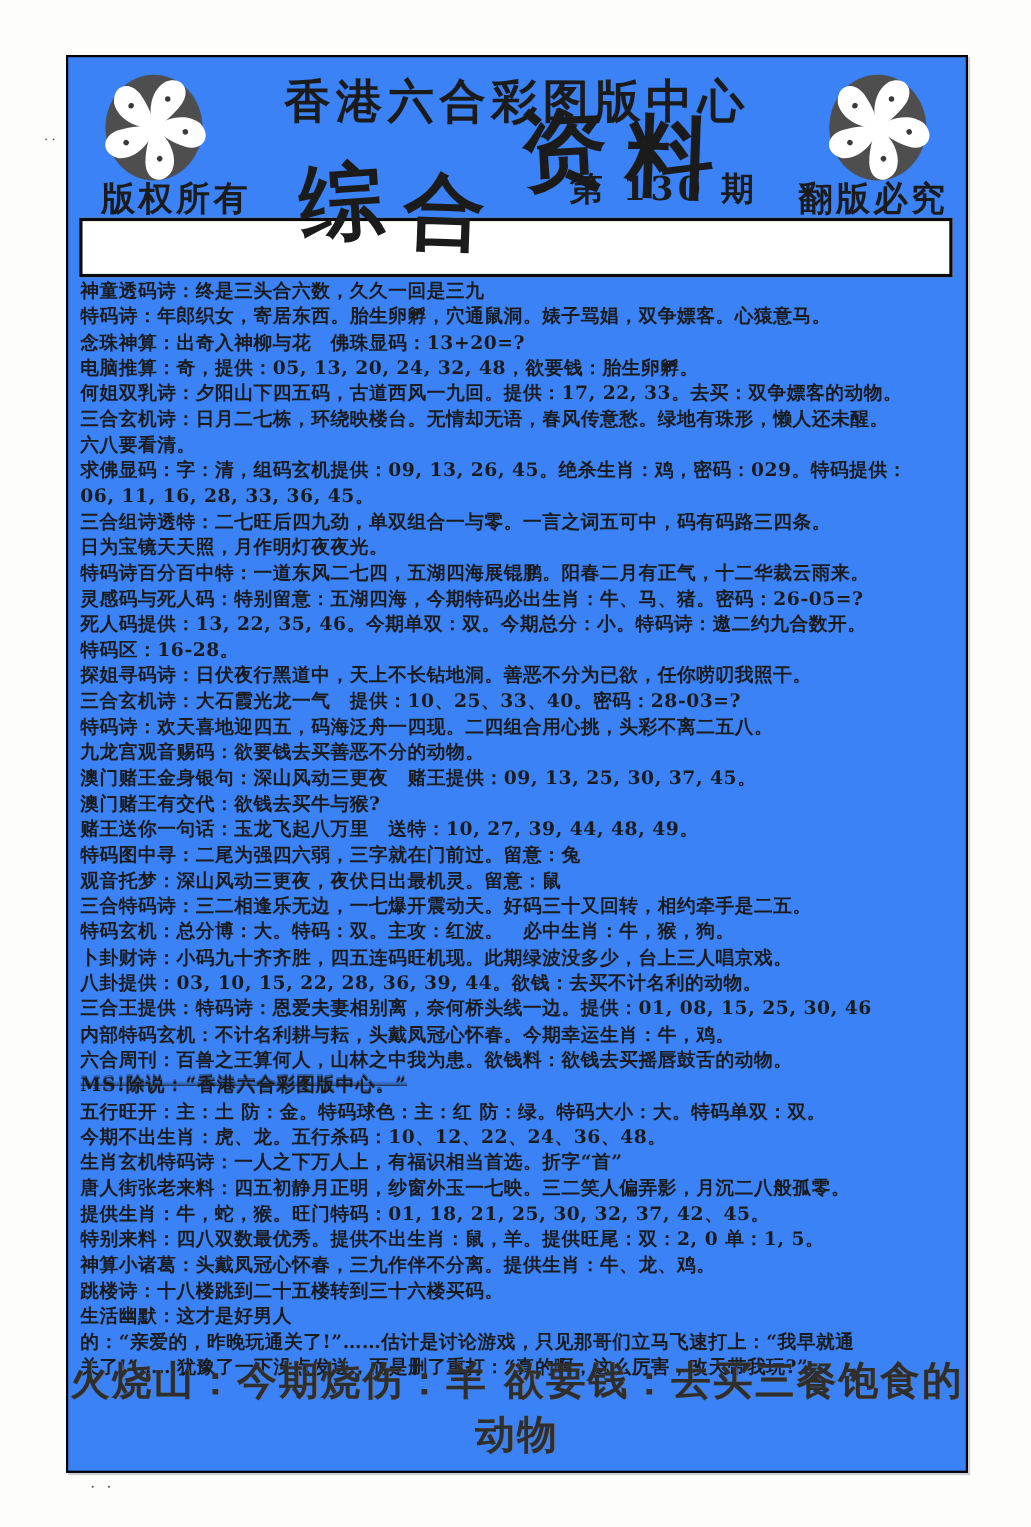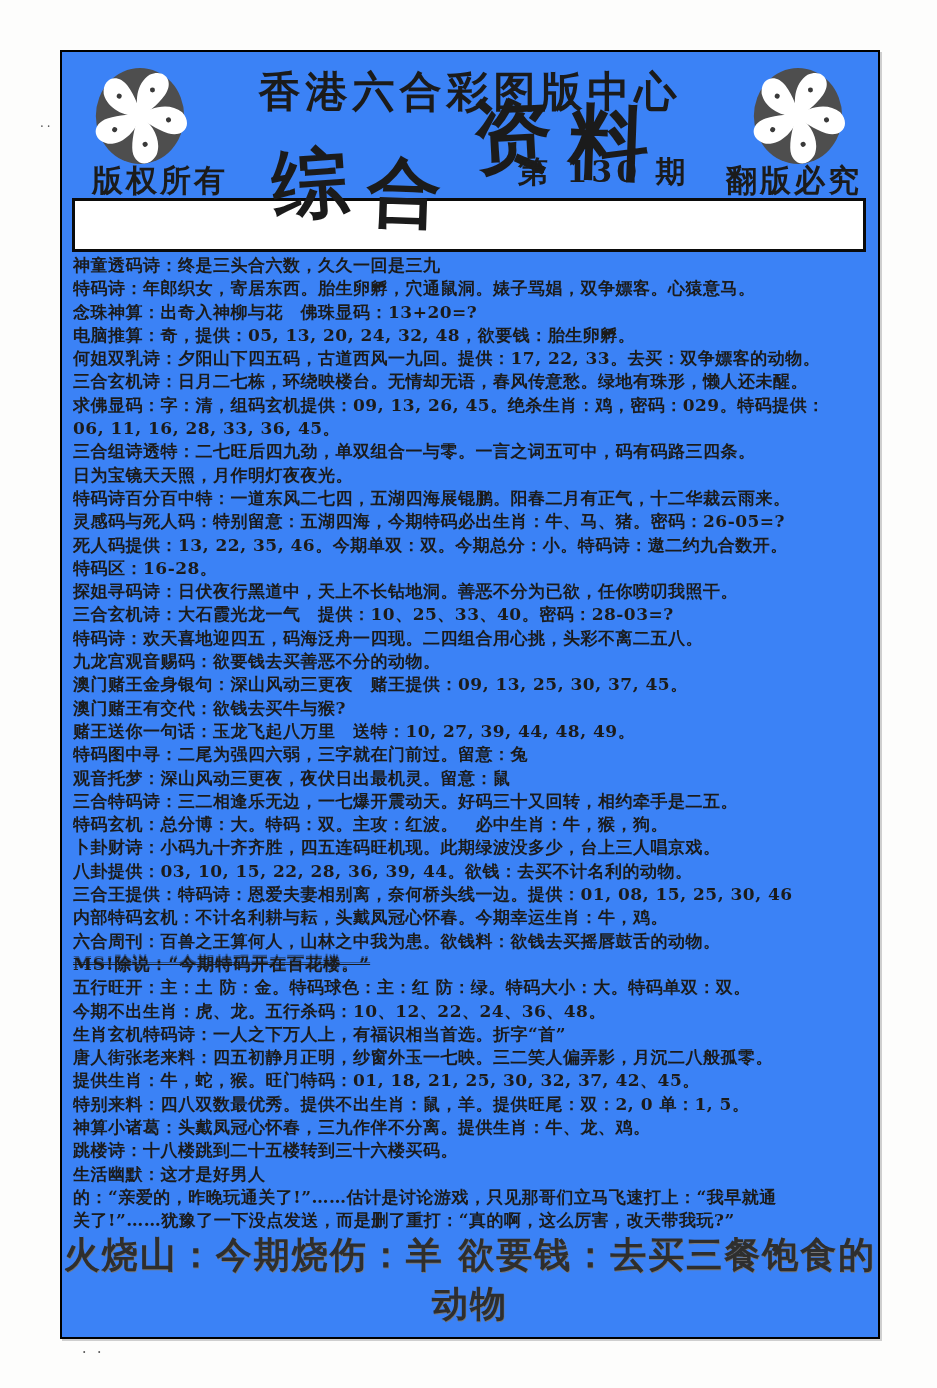--- a/index.html
+++ b/index.html
@@ -122,20 +122,21 @@
 
     <div class="empty-box"></div>
 
     <div class="body-text">
         <div class="line">神童透码诗：终是三头合六数，久久一回是三九</div>
         <div class="line">特码诗：年郎织女，寄居东西。胎生卵孵，穴通鼠洞。婊子骂娼，双争嫖客。心猿意马。</div>
         <div class="line">念珠神算：出奇入神柳与花　佛珠显码：13+20=?</div>
         <div class="line">电脑推算：奇，提供：05, 13, 20, 24, 32, 48，欲要钱：胎生卵孵。</div>
         <div class="line">何姐双乳诗：夕阳山下四五码，古道西风一九回。提供：17, 22, 33。去买：双争嫖客的动物。</div>
         <div class="line">三合玄机诗：日月二七栋，环绕映楼台。无情却无语，春风传意愁。绿地有珠形，懒人还未醒。</div>
+        <div class="line">六八要看清。</div>
         <div class="line">求佛显码：字：清，组码玄机提供：09, 13, 26, 45。绝杀生肖：鸡，密码：029。特码提供：</div>
         <div class="line">06, 11, 16, 28, 33, 36, 45。</div>
         <div class="line">三合组诗透特：二七旺后四九劲，单双组合一与零。一言之词五可中，码有码路三四条。</div>
         <div class="line">日为宝镜天天照，月作明灯夜夜光。</div>
         <div class="line">特码诗百分百中特：一道东风二七四，五湖四海展锟鹏。阳春二月有正气，十二华裁云雨来。</div>
         <div class="line">灵感码与死人码：特别留意：五湖四海，今期特码必出生肖：牛、马、猪。密码：26-05=?</div>
         <div class="line">死人码提供：13, 22, 35, 46。今期单双：双。今期总分：小。特码诗：遨二约九合数开。</div>
         <div class="line">特码区：16-28。</div>
         <div class="line">探姐寻码诗：日伏夜行黑道中，天上不长钻地洞。善恶不分为已欲，任你唠叨我照干。</div>
         <div class="line">三合玄机诗：大石霞光龙一气　提供：10、25、33、40。密码：28-03=?</div>
@@ -146,21 +147,21 @@
         <div class="line">赌王送你一句话：玉龙飞起八万里　送特：10, 27, 39, 44, 48, 49。</div>
         <div class="line">特码图中寻：二尾为强四六弱，三字就在门前过。留意：兔</div>
         <div class="line">观音托梦：深山风动三更夜，夜伏日出最机灵。留意：鼠</div>
         <div class="line">三合特码诗：三二相逢乐无边，一七爆开震动天。好码三十又回转，相约牵手是二五。</div>
         <div class="line">特码玄机：总分博：大。特码：双。主攻：红波。　必中生肖：牛，猴，狗。</div>
         <div class="line">卜卦财诗：小码九十齐齐胜，四五连码旺机现。此期绿波没多少，台上三人唱京戏。</div>
         <div class="line">八卦提供：03, 10, 15, 22, 28, 36, 39, 44。欲钱：去买不计名利的动物。</div>
         <div class="line">三合王提供：特码诗：恩爱夫妻相别离，奈何桥头线一边。提供：01, 08, 15, 25, 30, 46</div>
         <div class="line">内部特码玄机：不计名利耕与耘，头戴凤冠心怀春。今期幸运生肖：牛，鸡。</div>
         <div class="line">六合周刊：百兽之王算何人，山林之中我为患。欲钱料：欲钱去买摇唇鼓舌的动物。</div>
-        <div class="line garbled">MS!除说：“今期特码开在百花楼。”</div>
+        <div class="line garbled">MS!除说：“香港六合彩图版中心。”</div>
         <div class="line">五行旺开：主：土 防：金。特码球色：主：红 防：绿。特码大小：大。特码单双：双。</div>
         <div class="line">今期不出生肖：虎、龙。五行杀码：10、12、22、24、36、48。</div>
         <div class="line">生肖玄机特码诗：一人之下万人上，有福识相当首选。折字“首”</div>
         <div class="line">唐人街张老来料：四五初静月正明，纱窗外玉一七映。三二笑人偏弄影，月沉二八般孤零。</div>
         <div class="line">提供生肖：牛，蛇，猴。旺门特码：01, 18, 21, 25, 30, 32, 37, 42、45。</div>
         <div class="line">特别来料：四八双数最优秀。提供不出生肖：鼠，羊。提供旺尾：双：2, 0 单：1, 5。</div>
         <div class="line">神算小诸葛：头戴凤冠心怀春，三九作伴不分离。提供生肖：牛、龙、鸡。</div>
         <div class="line">跳楼诗：十八楼跳到二十五楼转到三十六楼买码。</div>
         <div class="line">生活幽默：这才是好男人</div>
         <div class="line">的：“亲爱的，昨晚玩通关了!”……估计是讨论游戏，只见那哥们立马飞速打上：“我早就通</div>

